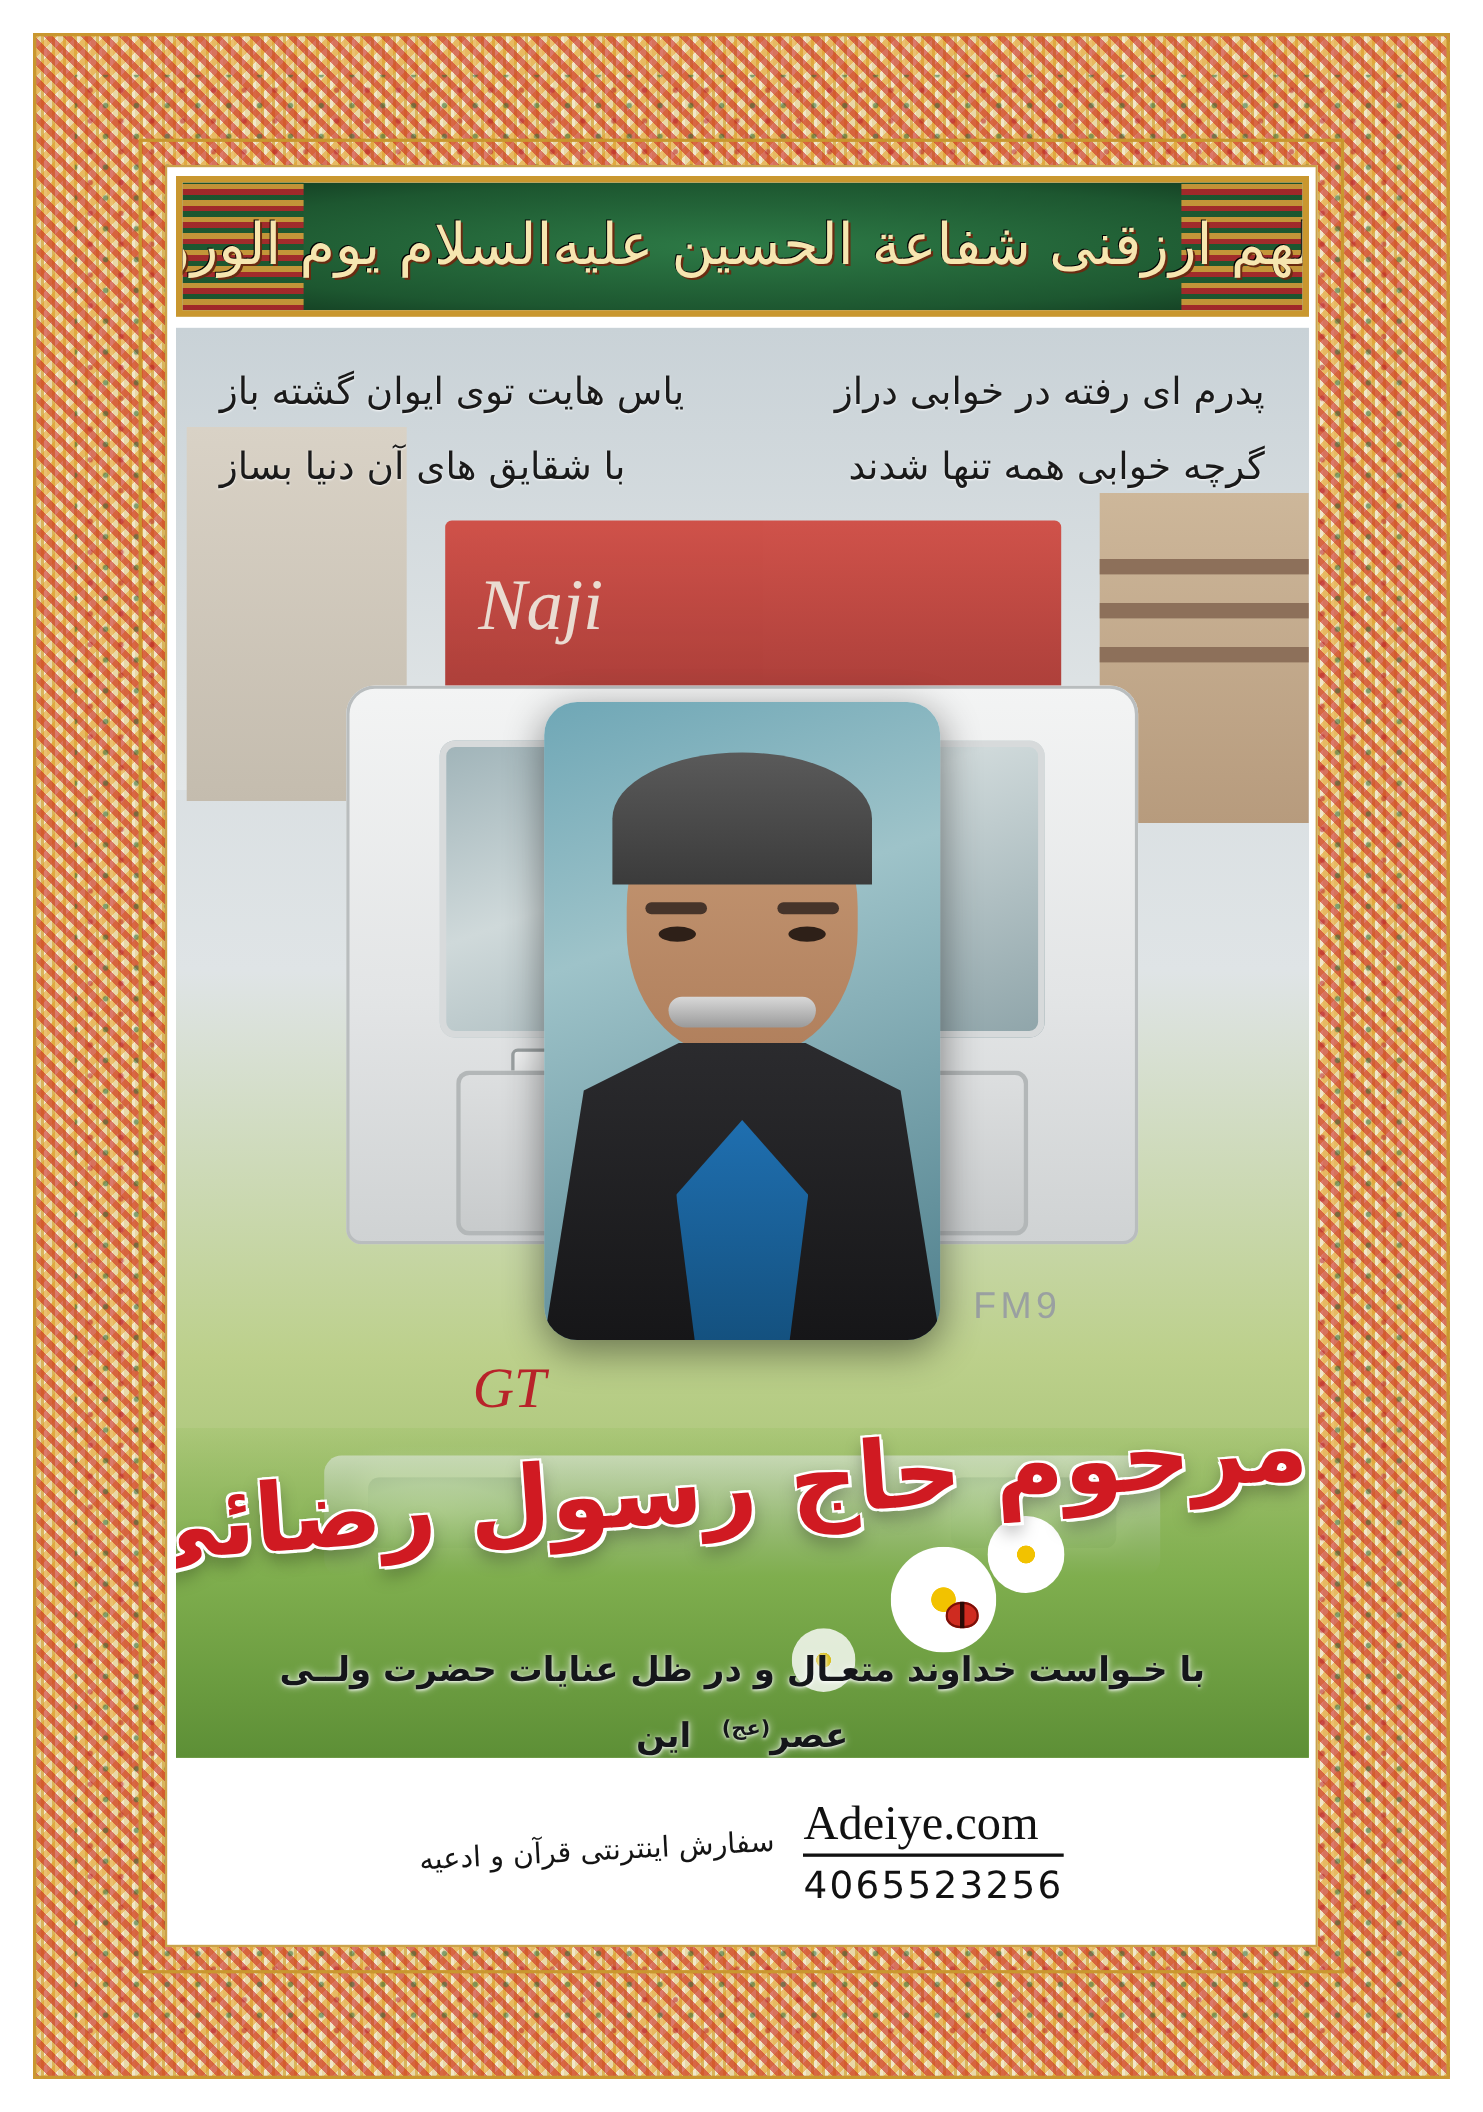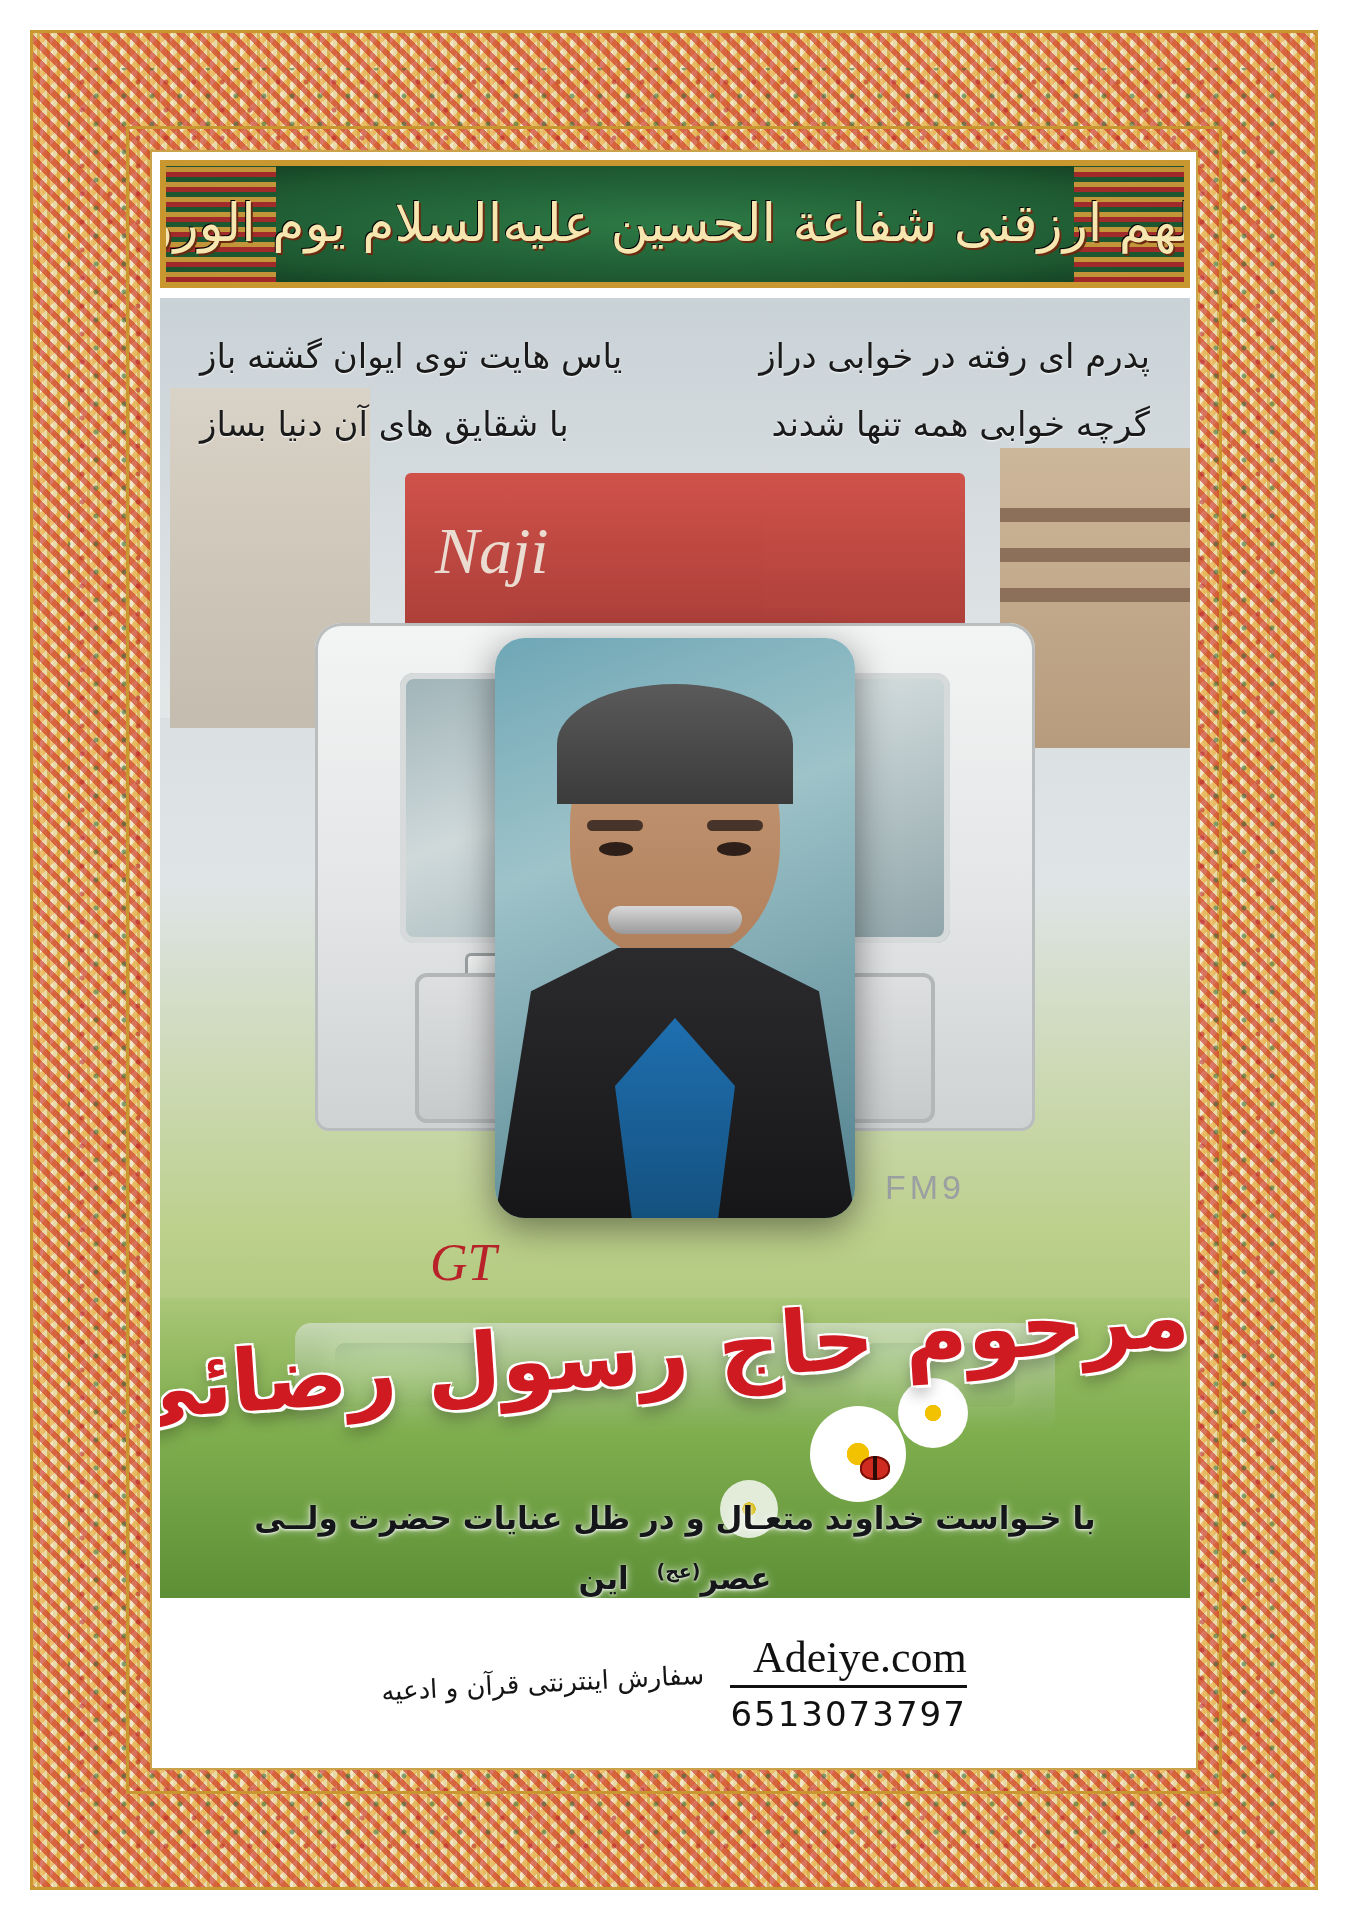--- a/index.html
+++ b/index.html
@@ -468,21 +468,21 @@
   }
   .footer-right {
     text-align: right;
     color: #141414;
     font-size: 26px;
     line-height: 1.5;
     font-family: "DejaVu Sans", sans-serif;
     transform: rotate(-3deg);
   }
   .footer-site {
-    text-align: right;
+    text-align: left;
     direction: ltr;
   }
   .site-name {
     font-family: "Liberation Serif", serif;
     font-size: 44px;
     color: #111;
     border-bottom: 3px solid #111;
     padding-bottom: 2px;
   }
   .site-phone {
@@ -570,19 +570,19 @@
         <p>
           <span>با خـواست خداوند متعـال و در ظل عنایات حضرت ولــی عصر</span><span class="sm">(عج)</span><span> این</span>
         </p>
 
       </div>
     </div>
 
     <div class="footer">
       <div class="footer-site">
         <div class="site-name">Adeiye.com</div>
-        <div class="site-phone">6513073797</div>
+        <div class="site-phone">4065523256</div>
       </div>
       <div class="footer-right">سفارش اینترنتی قرآن و ادعیه</div>
     </div>
 
   </div>
 </div>
 
 </body></html>

